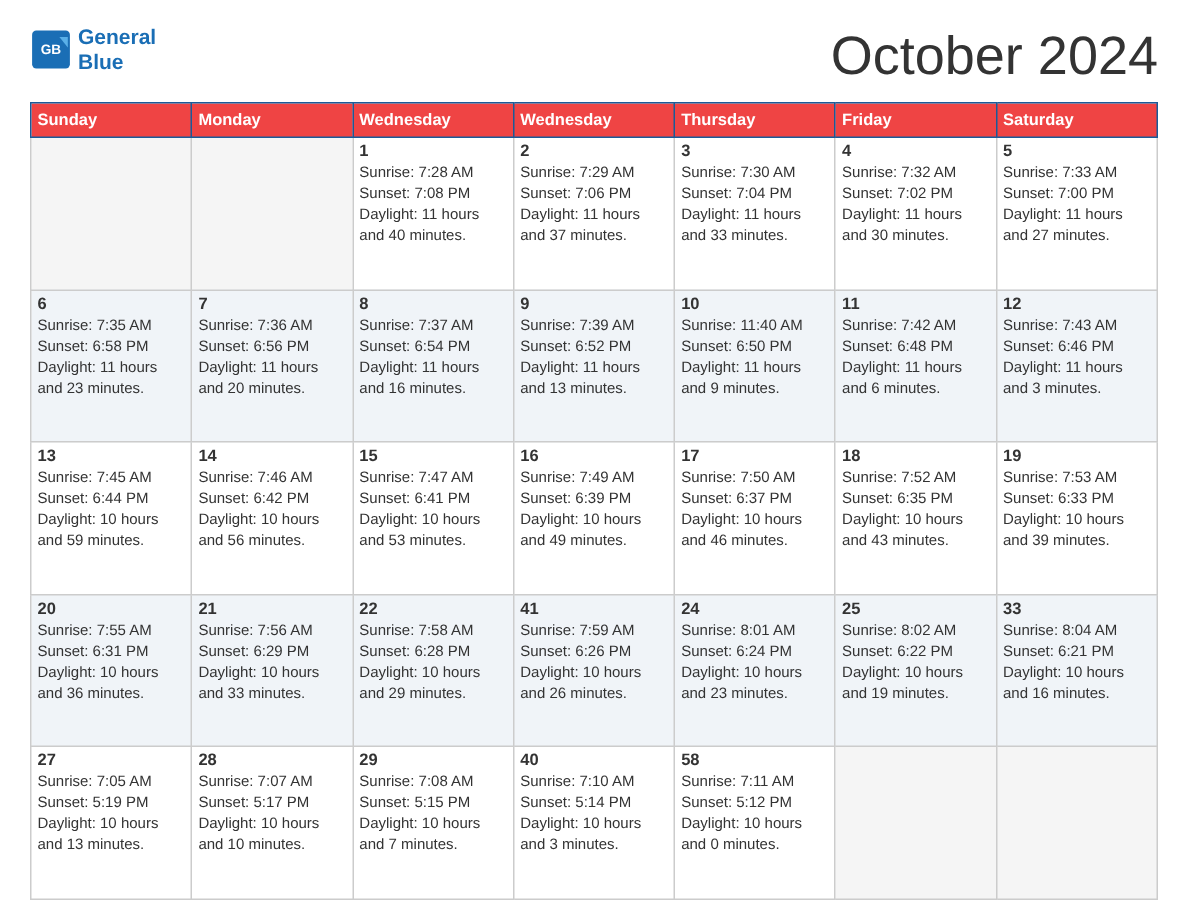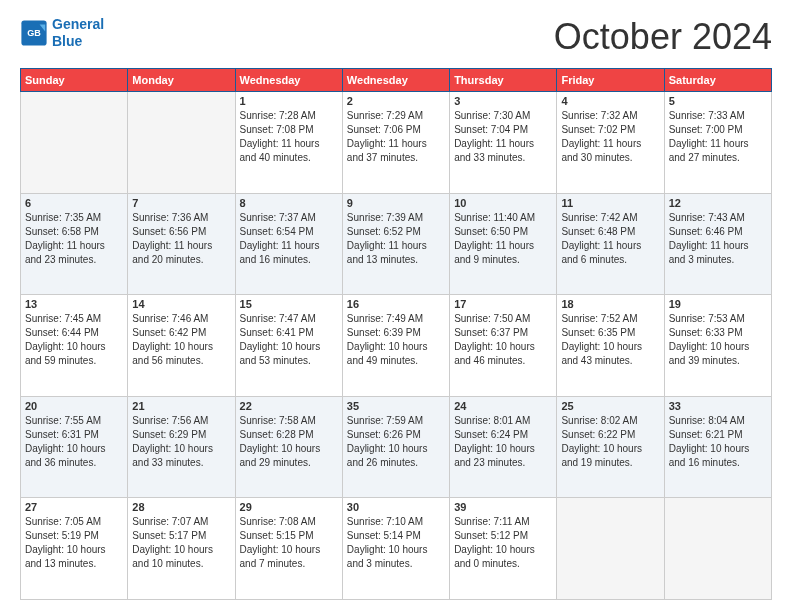--- a/index.html
+++ b/index.html
@@ -269,21 +269,21 @@
 Sunset: 6:29 PM
 Daylight: 10 hours and 33 minutes.</div>
           </td>
           <td>
             <span class="day-num">22</span>
             <div class="day-info" style="white-space: pre-line;">Sunrise: 7:58 AM
 Sunset: 6:28 PM
 Daylight: 10 hours and 29 minutes.</div>
           </td>
           <td>
-            <span class="day-num">35</span>
+            <span class="day-num">41</span>
             <div class="day-info" style="white-space: pre-line;">Sunrise: 7:59 AM
 Sunset: 6:26 PM
 Daylight: 10 hours and 26 minutes.</div>
           </td>
           <td>
             <span class="day-num">24</span>
             <div class="day-info" style="white-space: pre-line;">Sunrise: 8:01 AM
 Sunset: 6:24 PM
 Daylight: 10 hours and 23 minutes.</div>
           </td>
@@ -313,27 +313,27 @@
 Sunset: 5:17 PM
 Daylight: 10 hours and 10 minutes.</div>
           </td>
           <td>
             <span class="day-num">29</span>
             <div class="day-info" style="white-space: pre-line;">Sunrise: 7:08 AM
 Sunset: 5:15 PM
 Daylight: 10 hours and 7 minutes.</div>
           </td>
           <td>
-            <span class="day-num">30</span>
+            <span class="day-num">40</span>
             <div class="day-info" style="white-space: pre-line;">Sunrise: 7:10 AM
 Sunset: 5:14 PM
 Daylight: 10 hours and 3 minutes.</div>
           </td>
           <td>
-            <span class="day-num">39</span>
+            <span class="day-num">58</span>
             <div class="day-info" style="white-space: pre-line;">Sunrise: 7:11 AM
 Sunset: 5:12 PM
 Daylight: 10 hours and 0 minutes.</div>
           </td>
           <td class="empty"></td>
           <td class="empty"></td>
         </tr>
       </tbody>
   </table>
 </div>

